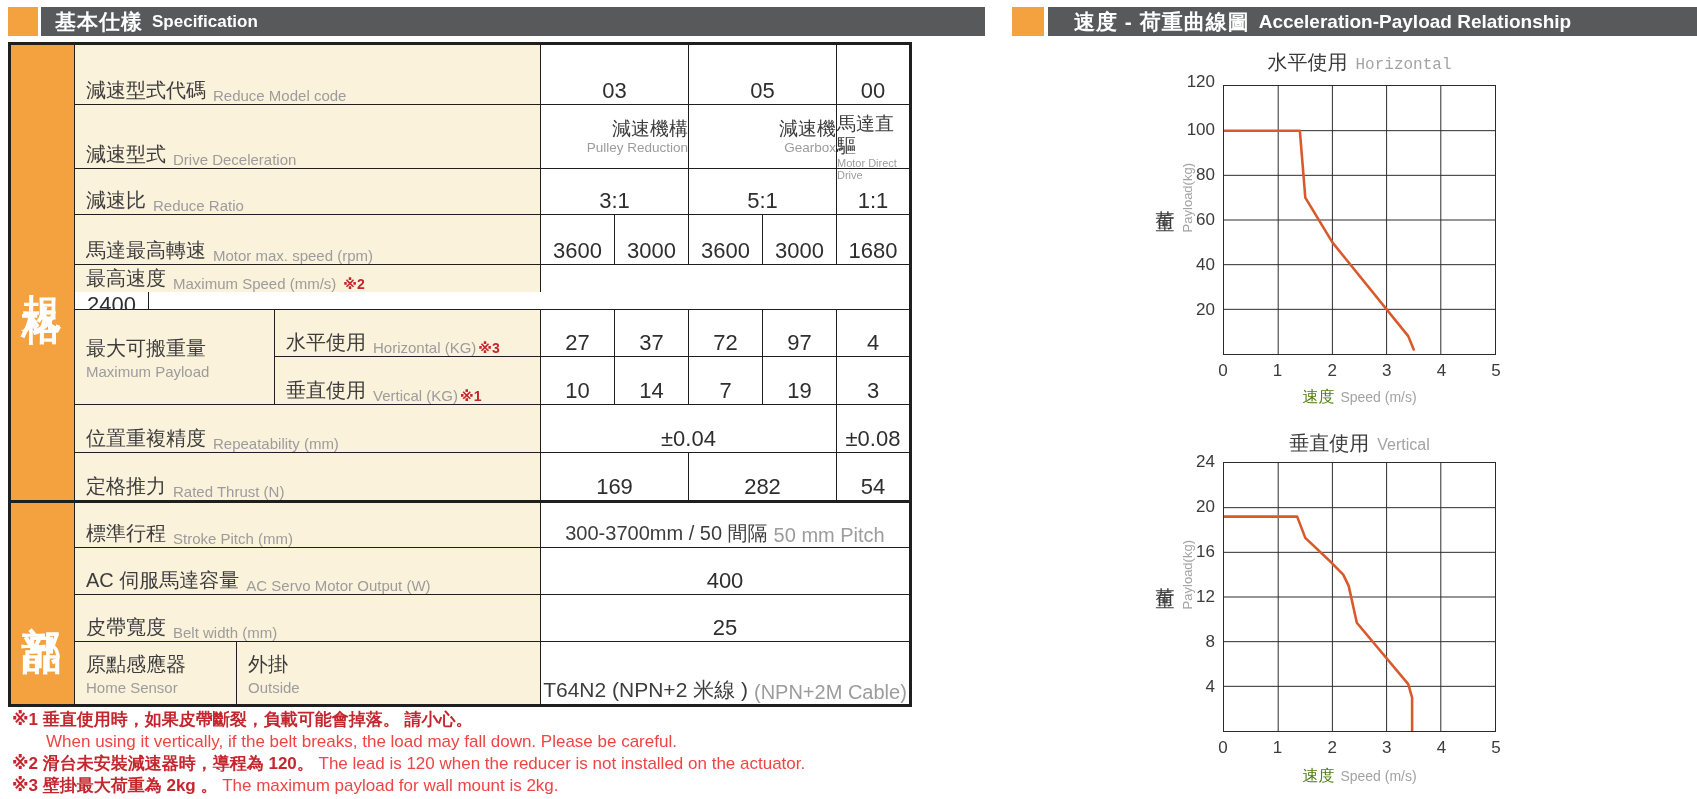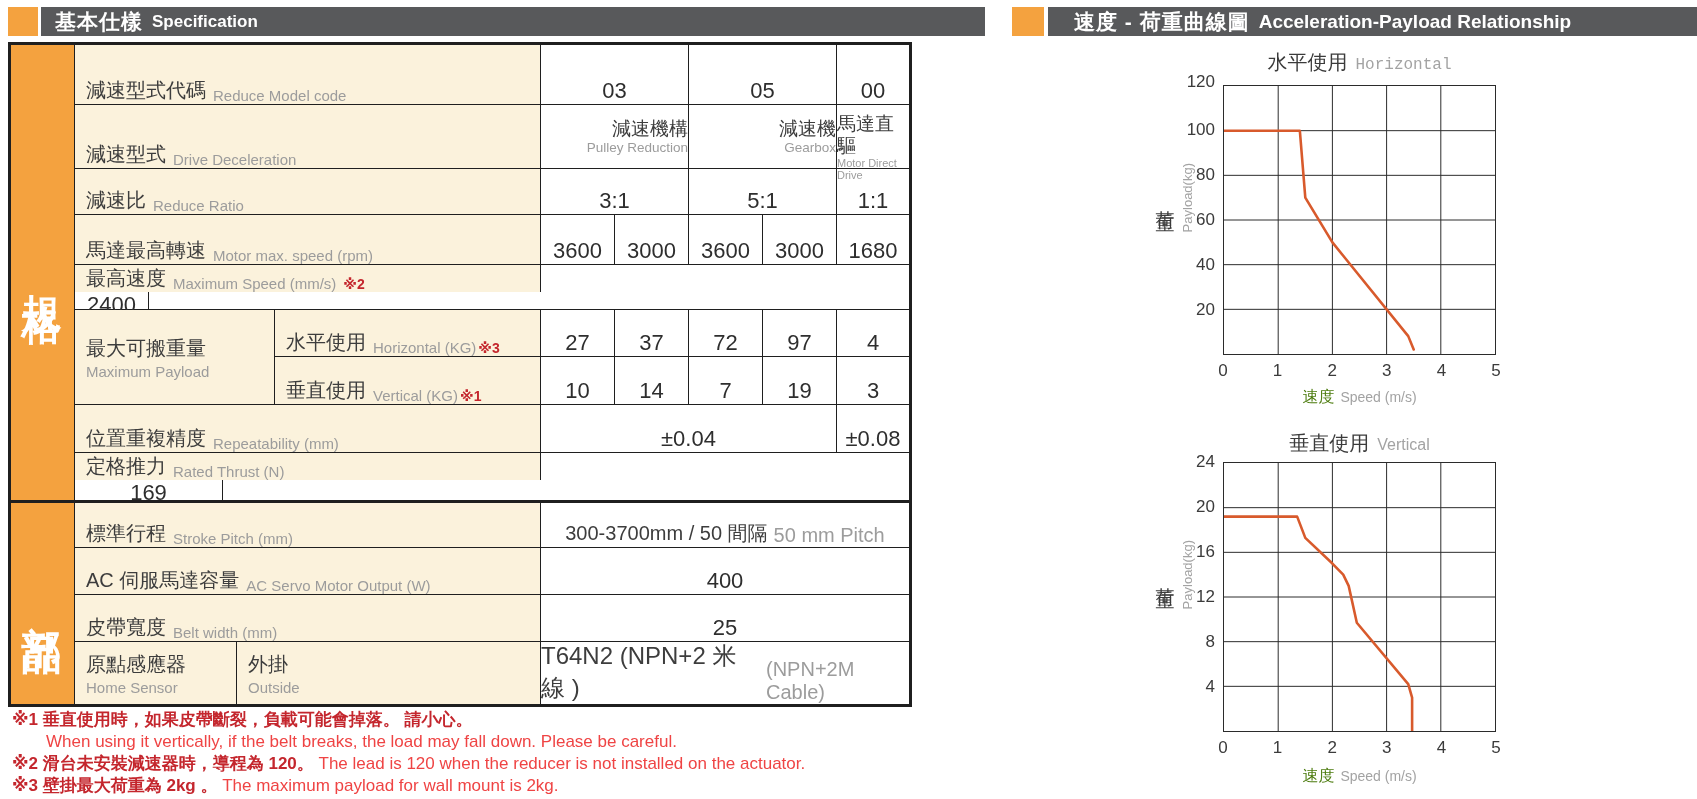--- a/index.html
+++ b/index.html
@@ -40,21 +40,21 @@
   .sub{display:flex;flex-direction:column;}
   .subrow{display:flex;border-bottom:1.5px solid var(--border);}
   .subrow.last{border-bottom:none;}
   .divider{height:3px;background:var(--border);}
   .inl-en{font-size:20px;color:var(--muted);margin-left:6px;margin-top:18px;}
 
   .w-lbl{width:466px;} .w1{width:74px;} .wc{width:72px;margin-top:22px;}
   .w-ab{width:148px;} .w-abab{width:296px;} .w-full{width:368px;}
   .w-pl{width:200px;} .w-ps{width:266px;} .w-hl{width:162px;} .w-hs{width:304px;}
   .h1{height:60px;} .h2{height:64px;} .h3{height:46px;} .h4{height:50px;} .h5{height:45px;flex-direction:column;}
-  .h6{height:47px;} .h7{height:48px;} .h8{height:47px;flex-direction:column;} .h9{height:45px;} .h10{height:47px;}
+  .h6{height:47px;} .h7{height:48px;} .h8{height:47px;} .h9{height:45px;} .h10{height:47px;}
   .h11{height:47px;} .h12{height:62px;}
 
   
   .footnotes{position:absolute;left:12px;top:709px;width:900px;}
   .fn-line{font-size:17px;line-height:22px;white-space:nowrap;}
   .fn-red{color:var(--red);font-weight:bold;}
   .fn-gray{color:#ef4444;}
   .fn-indent{padding-left:34px;}
 
   
@@ -254,21 +254,21 @@
         <div class="tr h12">
           <div class="td lbl stack w-hl">
             <span class="zh">原點感應器</span>
             <span class="en">Home Sensor</span>
           </div>
           <div class="td lbl stack w-hs">
             <span class="zh">外掛</span>
             <span class="en">Outside</span>
           </div>
           <div class="td w-full">
-              <span class="zh" style="font-size:24px;">T64N2 (NPN+2 米線 )</span>
+              <span class="zh" style="font-size:21px;">T64N2 (NPN+2 米線 )</span>
               <span class="inl-en">(NPN+2M Cable)</span>
             </div>
         </div>
 
       </div>
     </div>
   </div>
 
   <div class="footnotes">
     <div class="fn-line fn-red">※1 垂直使用時，如果皮帶斷裂，負載可能會掉落。 請小心。</div>

